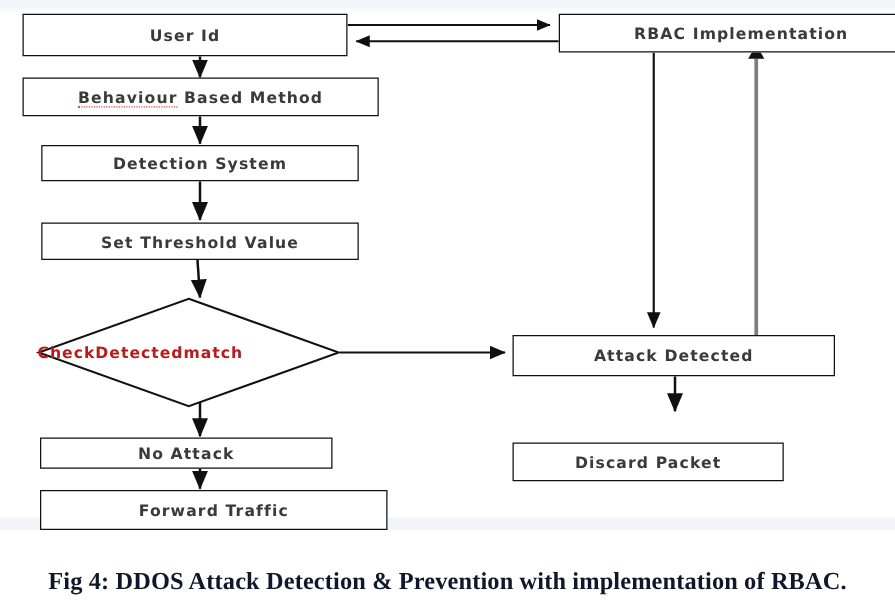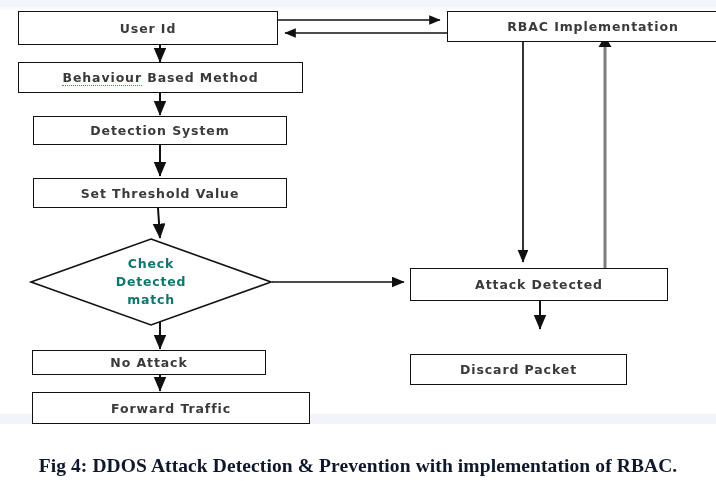--- a/index.html
+++ b/index.html
@@ -75,24 +75,23 @@
     position: absolute;
     left: 0; top: 0;
     overflow: visible;
   }
   .diamond-label {
     position: absolute;
     left: 0; top: 0;
     width: 100%;
     height: 100%;
     display: flex;
-    flex-direction: column;
+    flex-direction: row;
     align-items: center;
-    justify-content: center;
-    color: #0f766e;
+    color: #b91c1c;
     font-size: 12.5px;
     letter-spacing: 0.8px;
     font-weight: 600;
     line-height: 18px;
     pointer-events: none;
   }
   .connectors {
     position: absolute;
     left: 0; top: 0;
     width: 716px;

